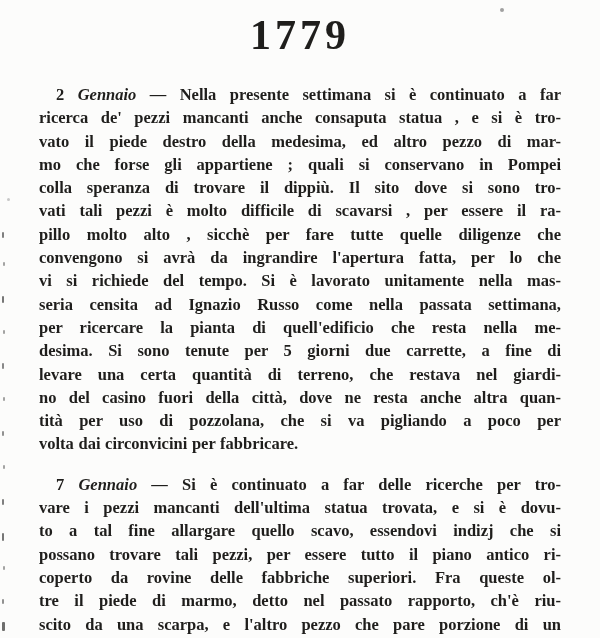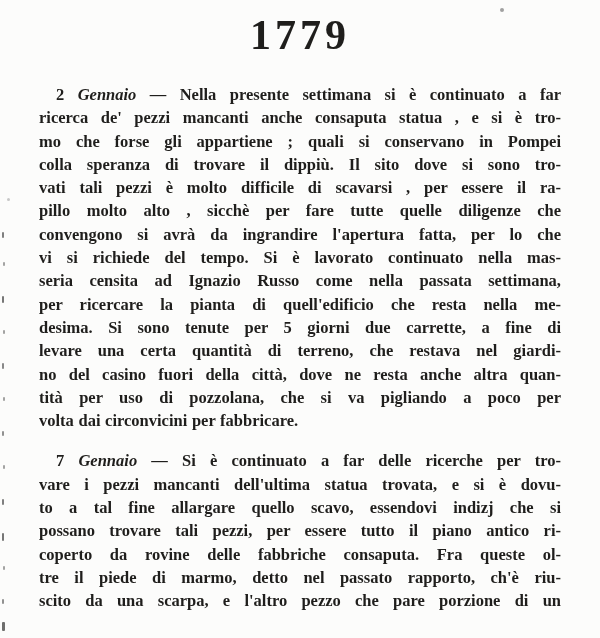--- a/index.html
+++ b/index.html
@@ -65,41 +65,42 @@
 
 <div class="page">
 
   <h1 class="title">1779</h1>
 
   <div class="body-text">
 
     <div class="para">
       <div class="line indent"><span>2</span> <span class="it">Gennaio</span> <span>—</span> <span>Nella presente settimana si è continuato a far</span></div>
       <div class="line">ricerca de' pezzi mancanti anche consaputa statua , e si è tro-</div>
+      <div class="line">vato il piede destro della medesima, ed altro pezzo di mar-</div>
       <div class="line">mo che forse gli appartiene ; quali si conservano in Pompei</div>
       <div class="line">colla speranza di trovare il dippiù. Il sito dove si sono tro-</div>
       <div class="line">vati tali pezzi è molto difficile di scavarsi , per essere il ra-</div>
       <div class="line">pillo molto alto , sicchè per fare tutte quelle diligenze che</div>
       <div class="line">convengono si avrà da ingrandire l'apertura fatta, per lo che</div>
-      <div class="line">vi si richiede del tempo. Si è lavorato continuato nella mas-</div>
+      <div class="line">vi si richiede del tempo. Si è lavorato unitamente nella mas-</div>
       <div class="line">seria censita ad Ignazio Russo come nella passata settimana,</div>
       <div class="line">per ricercare la pianta di quell'edificio che resta nella me-</div>
       <div class="line">desima. Si sono tenute per 5 giorni due carrette, a fine di</div>
       <div class="line">levare una certa quantità di terreno, che restava nel giardi-</div>
       <div class="line">no del casino fuori della città, dove ne resta anche altra quan-</div>
       <div class="line">tità per uso di pozzolana, che si va pigliando a poco per</div>
       <div class="line endpara">volta dai circonvicini per fabbricare.</div>
     </div>
 
     <div class="para">
       <div class="line indent"><span>7</span> <span class="it">Gennaio</span> <span>—</span> <span>Si è continuato a far delle ricerche per tro-</span></div>
       <div class="line">vare i pezzi mancanti dell'ultima statua trovata, e si è dovu-</div>
       <div class="line">to a tal fine allargare quello scavo, essendovi indizj che si</div>
       <div class="line">possano trovare tali pezzi, per essere tutto il piano antico ri-</div>
-      <div class="line">coperto da rovine delle fabbriche consaputa. Fra queste ol-</div>
+      <div class="line">coperto da rovine delle fabbriche superiori. Fra queste ol-</div>
       <div class="line">tre il piede di marmo, detto nel passato rapporto, ch'è riu-</div>
       <div class="line">scito da una scarpa, e l'altro pezzo che pare porzione di un</div>
     </div>
 
   </div>
 
   <div class="dot" style="left:500px; top:8px;  width:4px; height:4px; background:#8f8f8f; opacity:.85;"></div>
   <div class="dot" style="left:7px;   top:198px; width:3px; height:3px; background:#c7c7c7;"></div>
   <div class="speck" style="left:2px; top:232px; width:2px; height:6px; opacity:.7;"></div>
   <div class="speck" style="left:3px; top:262px; width:2px; height:4px; opacity:.5;"></div>

